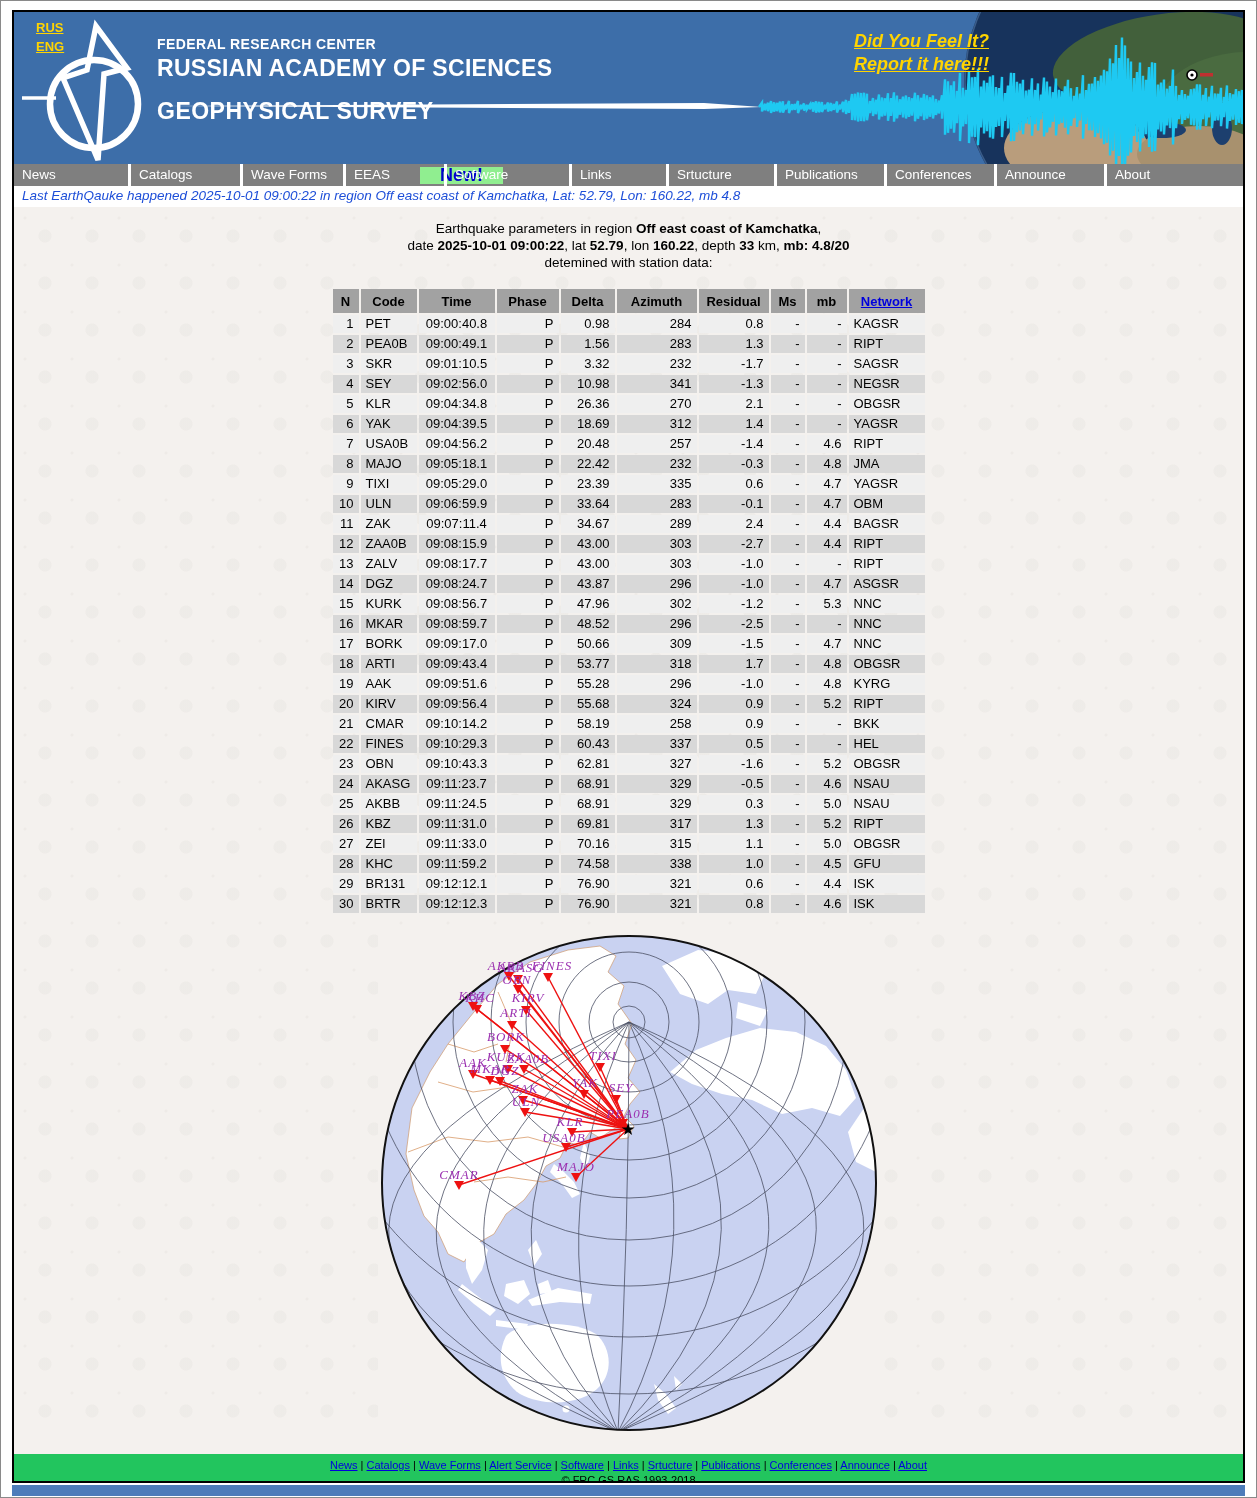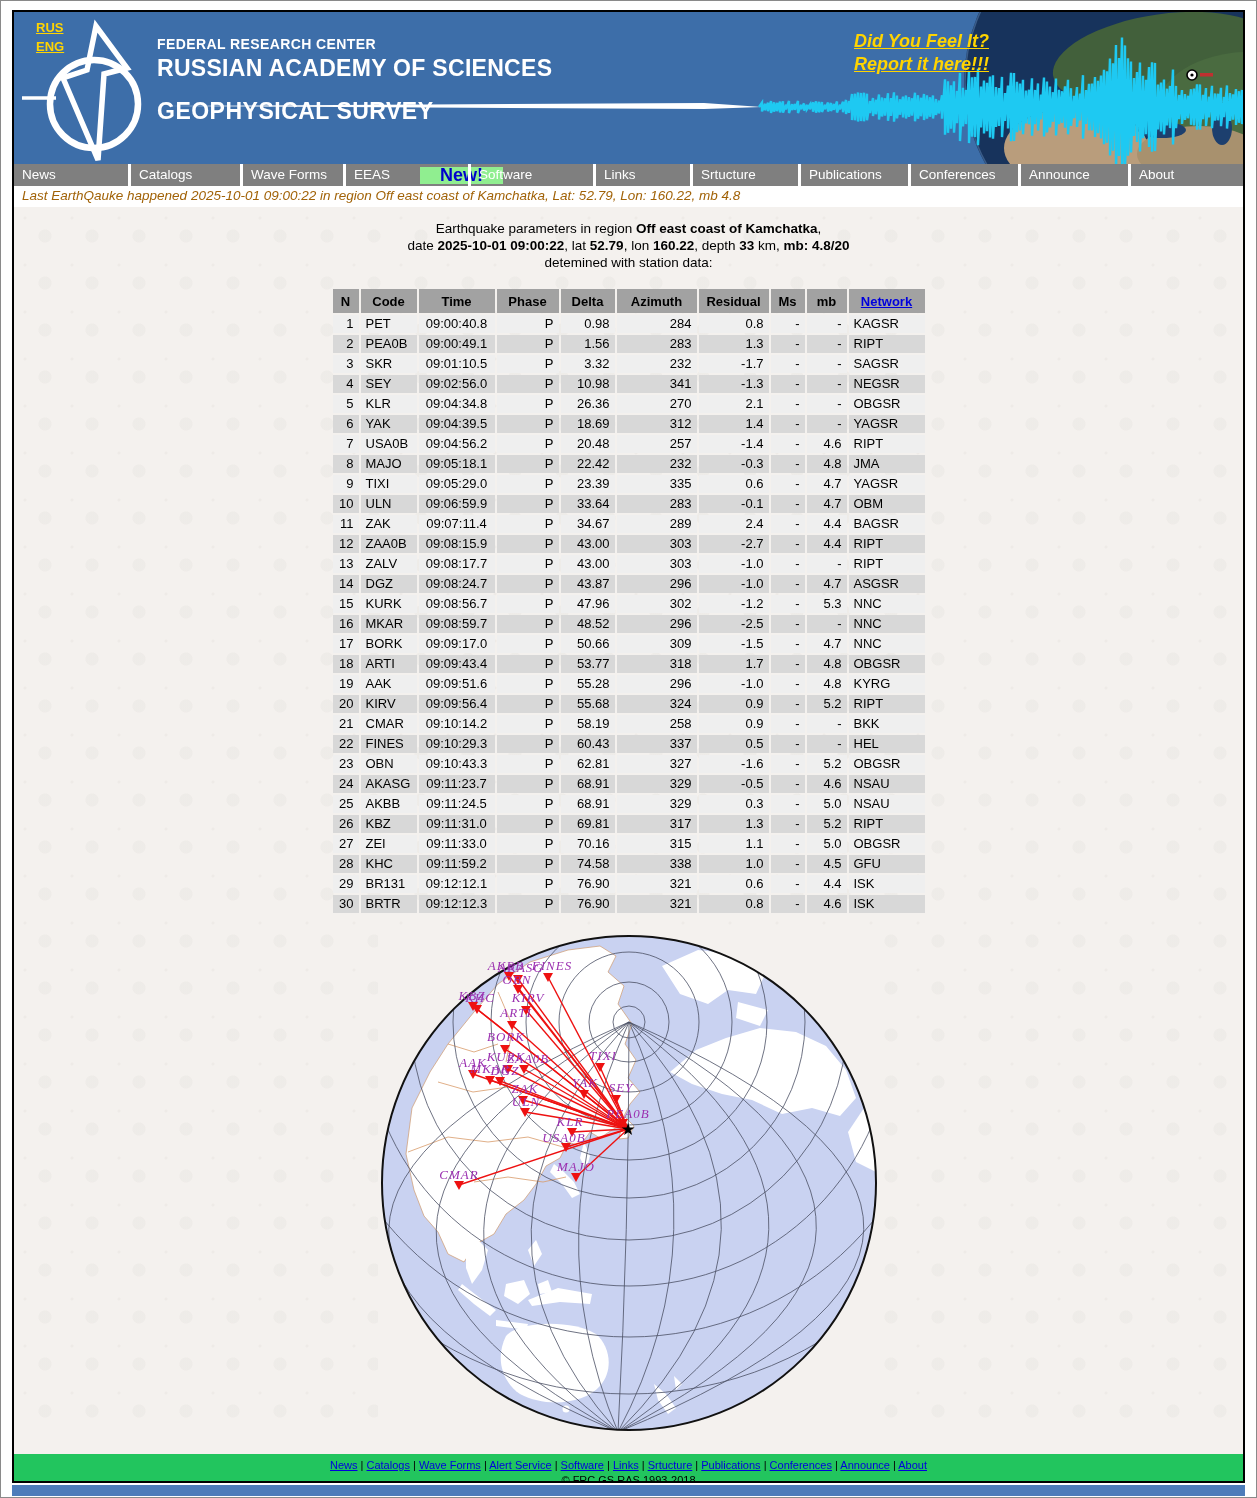--- a/index.html
+++ b/index.html
@@ -20,21 +20,21 @@
   .feel{position:absolute;left:840px;top:18px;z-index:6;text-align:left;}
   .feel a{display:block;color:#ffd400;font-weight:bold;font-style:italic;font-size:18px;text-decoration:underline;line-height:23px;cursor:pointer;}
 
   
   .nav{height:22px;background:#7f7f7f;display:flex;flex:none;}
   .nav-item{box-sizing:border-box;color:#fff;font-size:13.5px;line-height:22px;padding-left:8px;white-space:nowrap;display:flex;align-items:center;cursor:pointer;}
   .nav-item + .nav-item{border-left:3px solid #ffffff;}
   .new-badge{background:#90ee90;color:#0000cc;font-weight:bold;font-size:18px;padding:0 20px;margin-left:30px;line-height:17px;cursor:pointer;}
 
   
-  .ticker{height:21px;background:#ffffff;color:#a16207;font-style:italic;font-size:13.5px;line-height:20px;padding-left:8px;flex:none;white-space:nowrap;}
+  .ticker{height:21px;background:#ffffff;color:#1d4ed8;font-style:italic;font-size:13.5px;line-height:20px;padding-left:8px;flex:none;white-space:nowrap;}
 
   
   .main{flex:1;background-color:#f4f1ee;background-image:radial-gradient(circle at 11px 11px, rgba(120,110,100,0.05) 1px, transparent 2px),radial-gradient(circle at 31px 29px, rgba(120,110,100,0.045) 6px, transparent 7px);background-size:47px 47px;}
   .summary{margin-top:13px;text-align:center;font-size:13.5px;line-height:17px;color:#000;}
   .summary b{font-weight:bold;}
 
   
   table.stn{border-collapse:separate;border-spacing:2px;margin:16px auto 0 auto;font-size:13px;}
   table.stn th{background:#a2a2a2;font-weight:bold;text-align:center;padding:3px 6px;height:18px;white-space:nowrap;}
   table.stn td{padding:1px 5px;height:16px;line-height:16px;white-space:nowrap;}
@@ -110,21 +110,21 @@
     <div class="nav" id="main-nav">
         <div class="nav-item" style="width: 114px;">
           <span>News</span>
         </div>
         <div class="nav-item" style="width: 112px;">
           <span>Catalogs</span>
         </div>
         <div class="nav-item" style="width: 103px;">
           <span>Wave Forms</span>
         </div>
-        <div class="nav-item" style="width: 125px;">
+        <div class="nav-item" style="width: 101px;">
           <span>EEAS</span>
           <span class="new-badge">New!</span>
         </div>
         <div class="nav-item" style="width: 125px;">
           <span>Software</span>
         </div>
         <div class="nav-item" style="width: 97px;">
           <span>Links</span>
         </div>
         <div class="nav-item" style="width: 108px;">

